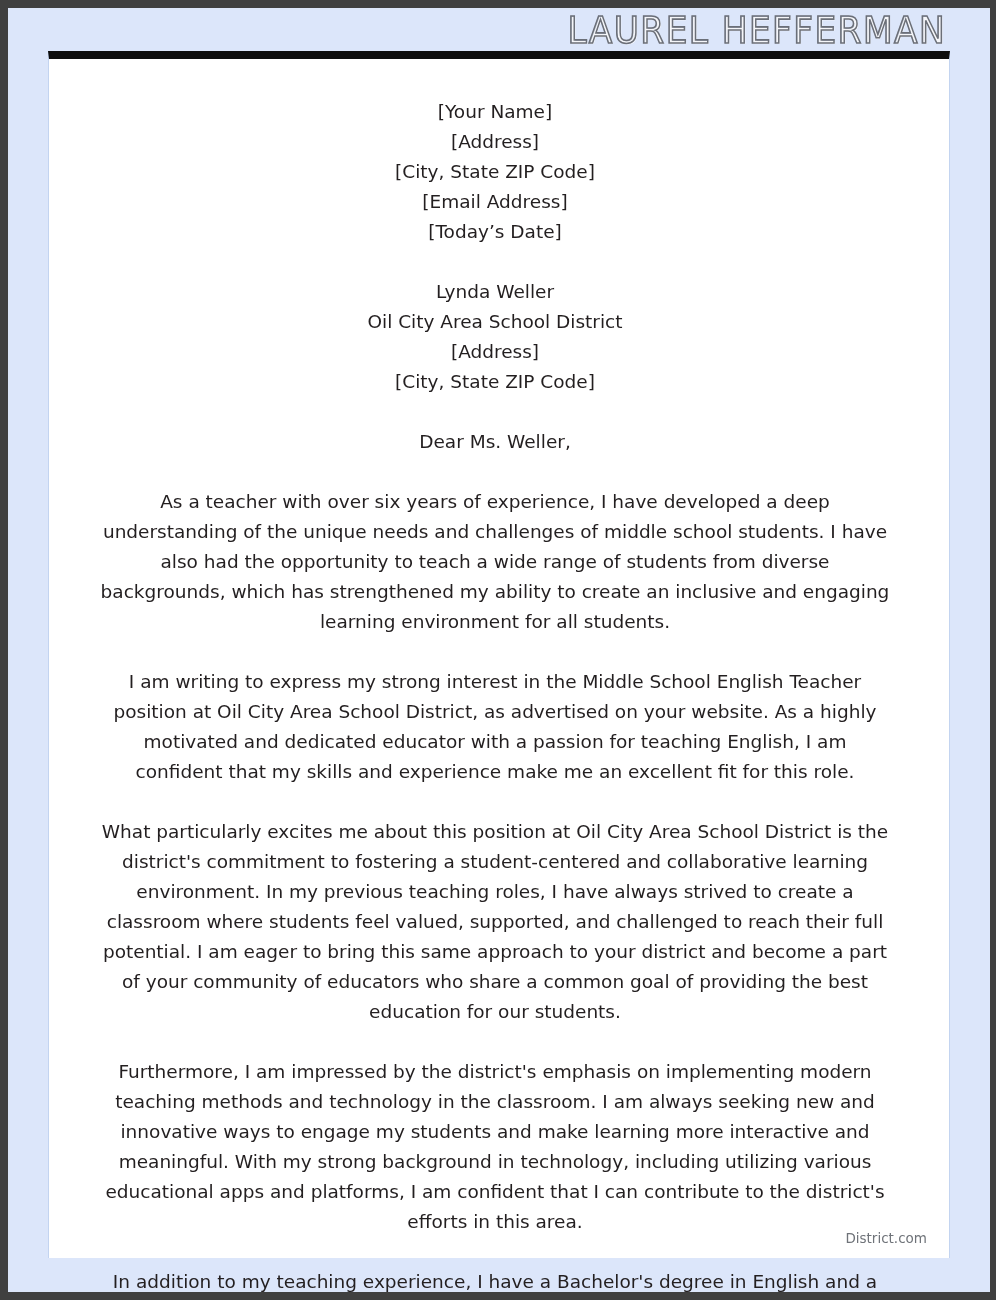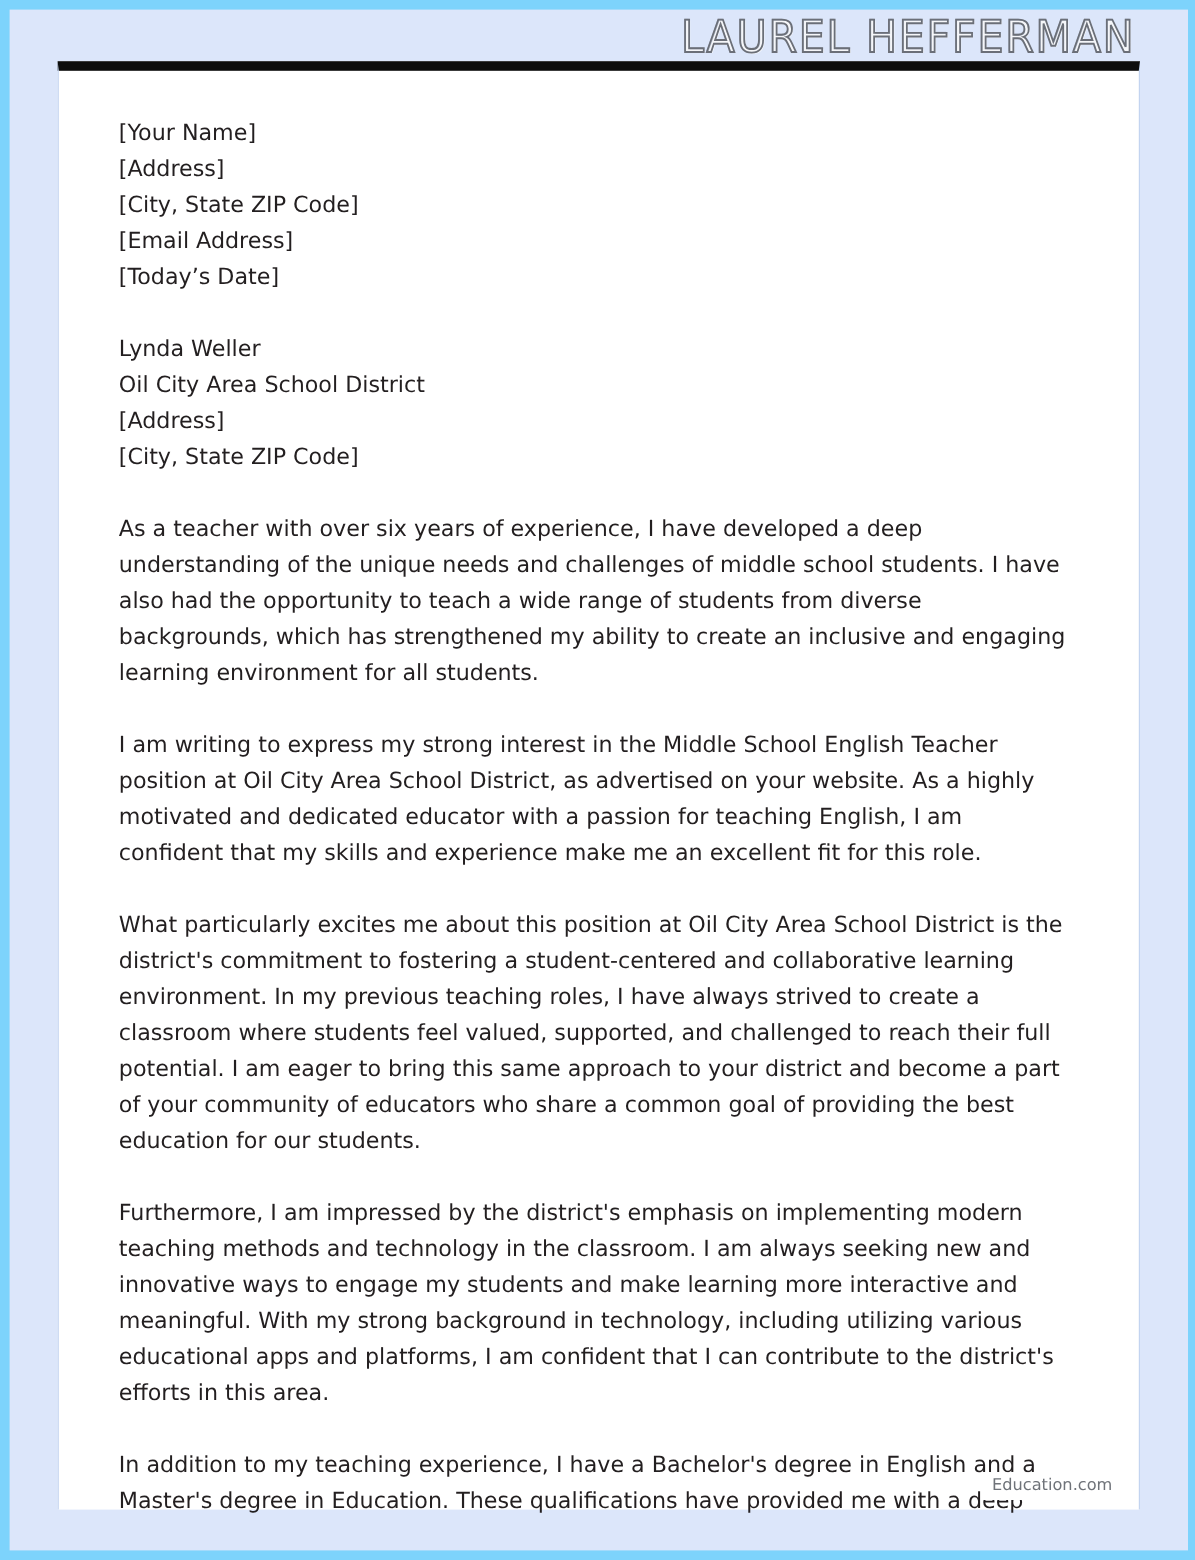--- a/index.html
+++ b/index.html
@@ -13,21 +13,21 @@
     font-family: "DejaVu Sans", sans-serif;
     overflow: hidden;
   }
 
   
   .page-frame {
     position: relative;
     width: 996px;
     height: 1300px;
     box-sizing: border-box;
-    background: #7dd3fc;          
+    background: #404040;          
     padding: 8px 6px 8px 8px;
     overflow: hidden;
   }
   .blue-mat {
     position: relative;
     width: 100%;
     height: 100%;
     background: #dce6fa;          
     box-sizing: border-box;
     overflow: hidden;
@@ -68,20 +68,21 @@
     left: 40px;
     right: 40px;
     top: 43px;
     bottom: 34px;
     background: #ffffff;
     border-top: 8px solid #0d0d0d;     
     border-left: 1px solid #c3d4f0;
     border-right: 1px solid #c3d4f0;
     box-sizing: border-box;
     overflow: visible;
+    text-align: center;
   }
 
   
   .letter-body {
     position: absolute;
     left: 50px;
     top: 38px;
     width: 792px;
     font-size: 18.5px;
     line-height: 30px;
@@ -129,30 +130,31 @@
 [Address]
 [City, State ZIP Code]
 [Email Address]
 [Today’s Date]</div>
 
         <div class="addr-block">Lynda Weller
 Oil City Area School District
 [Address]
 [City, State ZIP Code]</div>
 
+        <div class="salutation">Dear Ms. Weller,</div>
 
         <div class="para">As a teacher with over six years of experience, I have developed a deep understanding of the unique needs and challenges of middle school students. I have also had the opportunity to teach a wide range of students from diverse backgrounds, which has strengthened my ability to create an inclusive and engaging learning environment for all students.</div>
 
         <div class="para">I am writing to express my strong interest in the Middle School English Teacher position at Oil City Area School District, as advertised on your website. As a highly motivated and dedicated educator with a passion for teaching English, I am confident that my skills and experience make me an excellent fit for this role.</div>
 
         <div class="para">What particularly excites me about this position at Oil City Area School District is the district's commitment to fostering a student-centered and collaborative learning environment. In my previous teaching roles, I have always strived to create a classroom where students feel valued, supported, and challenged to reach their full potential. I am eager to bring this same approach to your district and become a part of your community of educators who share a common goal of providing the best education for our students.</div>
 
         <div class="para">Furthermore, I am impressed by the district's emphasis on implementing modern teaching methods and technology in the classroom. I am always seeking new and innovative ways to engage my students and make learning more interactive and meaningful. With my strong background in technology, including utilizing various educational apps and platforms, I am confident that I can contribute to the district's efforts in this area.</div>
 
         <div class="para">In addition to my teaching experience, I have a Bachelor's degree in English and a Master's degree in Education. These qualifications have provided me with a deep</div>
 
       </div>
 
-      <div class="watermark">Education.com</div>
+      <div class="watermark">District.com</div>
     </div>
 
   </div>
 </div>
 
 </body></html>

